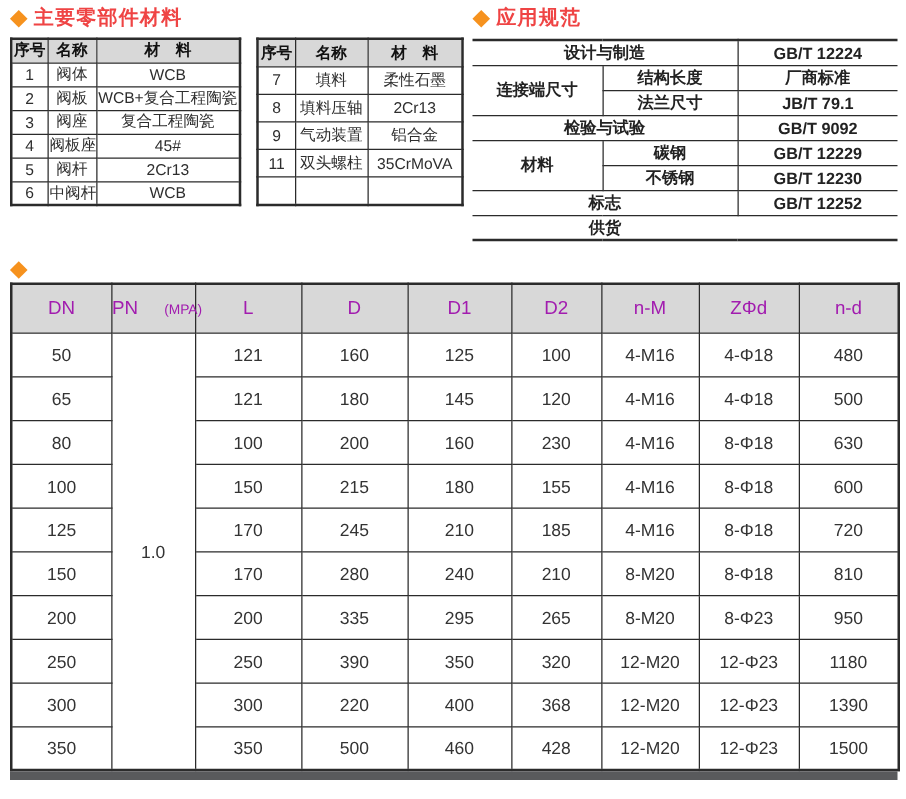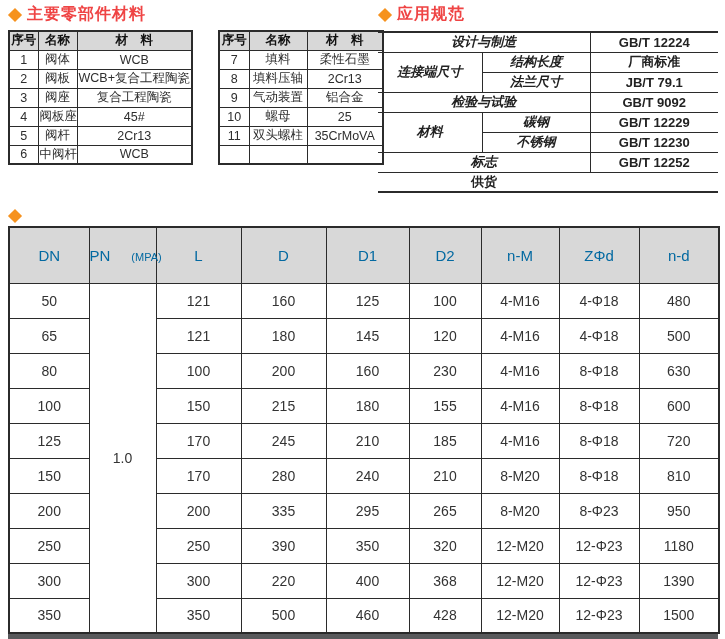--- a/index.html
+++ b/index.html
@@ -16,21 +16,21 @@
     font-size:16px; font-weight:bold; color:#ef4444;
     letter-spacing:1px;
   }
   .diamond {
     width:10px; height:10px; background:#F6921E;
     transform:rotate(45deg); margin:0 7px 0 2px; flex:0 0 auto;
   }
 
   
   #materials { position:absolute; left:8px; top:4px; width:356px; }
-  .mat-wrap { display:flex; gap:25px; margin-top:5px; }
+  .mat-wrap { display:flex; gap:12px; margin-top:5px; }
   table.mat { border-collapse:collapse; border:2px solid #2b2b2b; table-layout:fixed; }
   .mat th, .mat td {
     border:1px solid #2b2b2b; text-align:center; vertical-align:middle;
     height:19px; font-size:12.5px; color:#2e2e2e; padding:0 1px;
     overflow:hidden; white-space:nowrap;
   }
   .mat th { background:#d8d8d8; font-weight:bold; color:#111; }
   table.mat-left  { width:183px; }
   table.mat-right { width:164px; }
   .mat-left  col.c1 { width:29px; } .mat-left  col.c2 { width:39px; } .mat-left  col.c3 { width:115px; }
@@ -42,37 +42,37 @@
     border-collapse:collapse; width:340px; margin-top:6px;
     border-top:2px solid #2b2b2b; border-bottom:2px solid #2b2b2b;
     table-layout:fixed;
   }
   .spec col.c1 { width:104px; } .spec col.c2 { width:108px; } .spec col.c3 { width:128px; }
   .spec td {
     border-bottom:1.5px solid #2b2b2b;
     font-size:13px; font-weight:bold; color:#222;
     text-align:center; vertical-align:middle; height:20px;
   }
-  .spec td.vr { border-right:1px solid #2b2b2b;font-style:italic; }
+  .spec td.vr { border-right:1px solid #2b2b2b; }
   .spec td.supply { padding-right:128px; }
 
   
   #dims { position:absolute; left:8px; top:211px; width:710px; }
   table.dim {
     border-collapse:collapse; border:2px solid #2b2b2b;
     width:710px; margin-top:5px; table-layout:fixed;
   }
   .dim col.cdn{width:80px;} .dim col.cpn{width:67px;} .dim col.cl{width:85px;}
   .dim col.cd{width:85px;}  .dim col.cd1{width:83px;} .dim col.cd2{width:72px;}
   .dim col.cnm{width:78px;} .dim col.czd{width:80px;} .dim col.cnd{width:80px;}
   .dim th, .dim td {
     border:1px solid #2b2b2b; text-align:center; vertical-align:middle;
     color:#333; white-space:nowrap;
   }
-  .dim th { background:#d8d8d8; height:56px; font-size:15px; font-weight:normal; color:#0369a1;margin-left:39px; }
+  .dim th { background:#d8d8d8; height:39px; font-size:15px; font-weight:normal; color:#a21caf;margin-left:39px; }
   .dim th .sub { font-size:11px;padding-left:21px; }
   .dim td { height:35px; font-size:14px; }
   .bottom-bar { width:710px; height:7px; background:#595a5c; }
 </style>
 </head>
 <body>
 
 <section id="materials">
   <div class="section-title">
     <span class="diamond"></span>
@@ -144,25 +144,20 @@
       </tr>
       <tr>
         <td>8</td>
         <td>填料压轴</td>
         <td>2Cr13</td>
       </tr>
       <tr>
         <td>9</td>
         <td>气动装置</td>
         <td>铝合金</td>
-      </tr>
-      <tr>
-        <td>10</td>
-        <td>螺母</td>
-        <td>25</td>
       </tr>
       <tr>
         <td>11</td>
         <td>双头螺柱</td>
         <td>35CrMoVA</td>
       </tr>
       <tr>
         <td></td>
         <td></td>
         <td></td>

